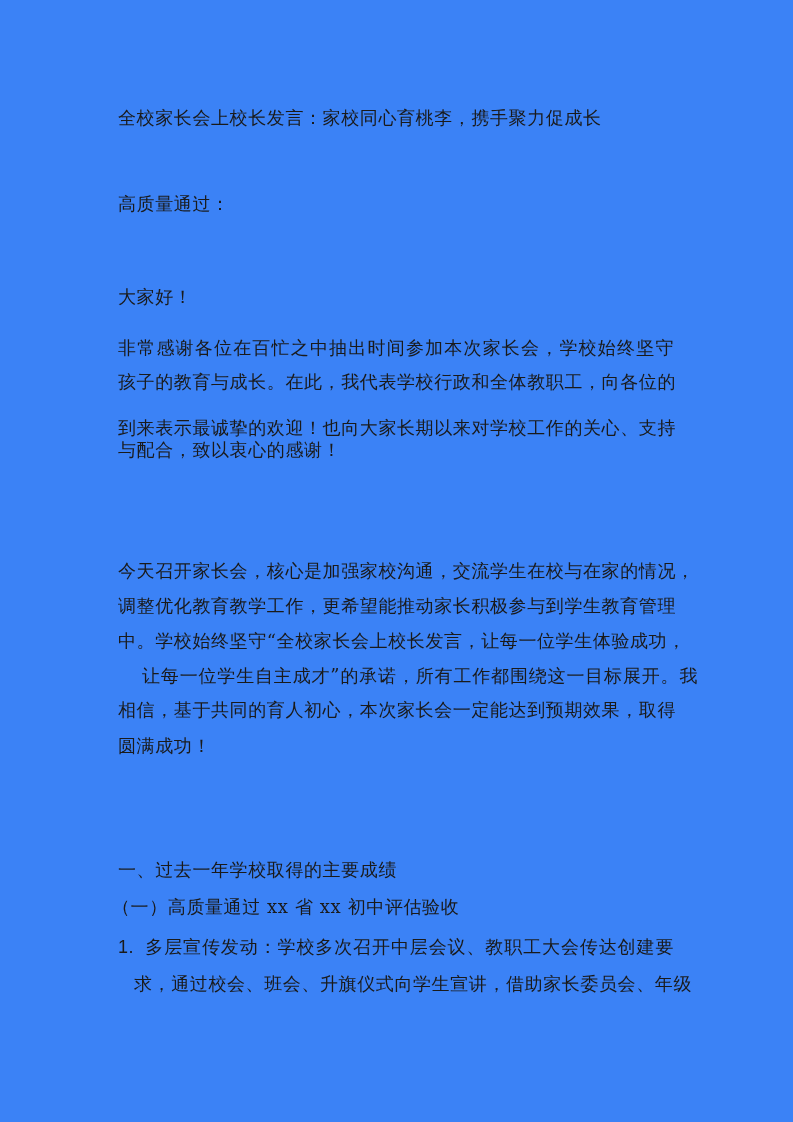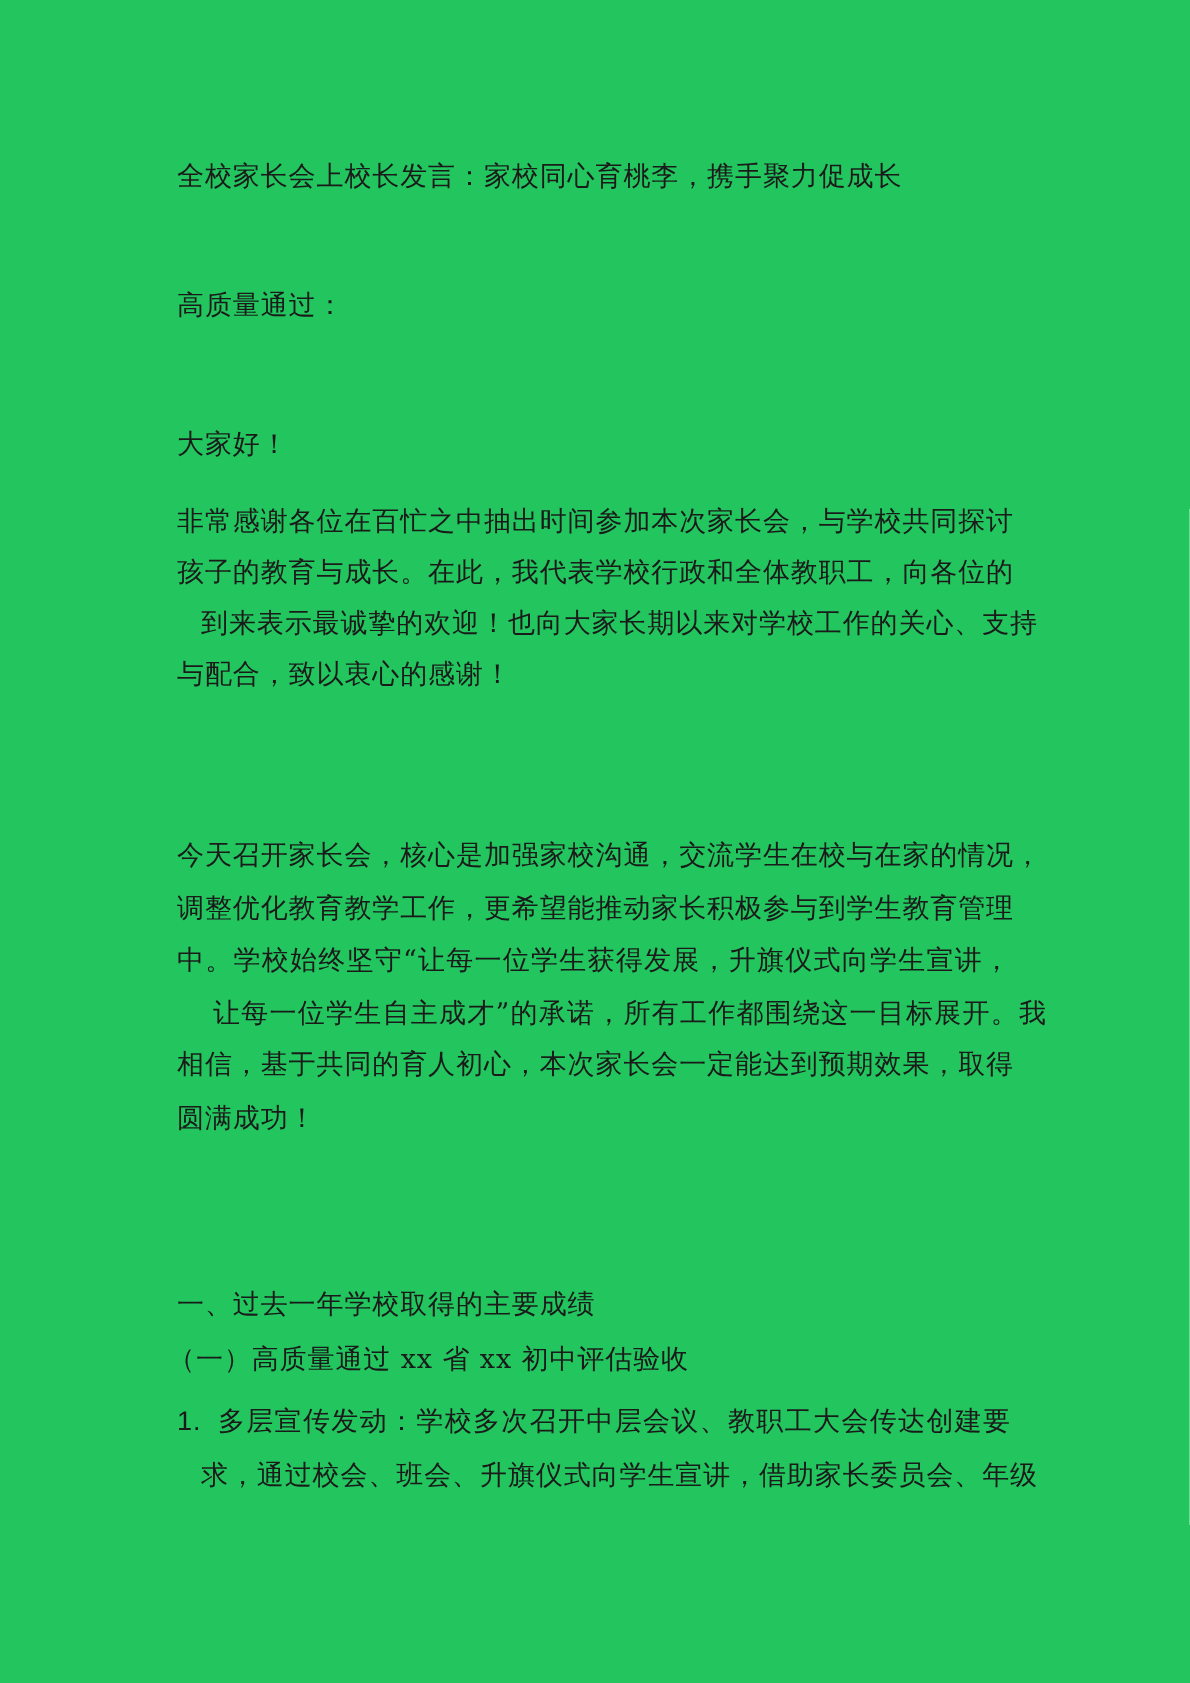--- a/index.html
+++ b/index.html
@@ -13,21 +13,21 @@
       position: relative;
       overflow: hidden;
       font-family: "DejaVu Serif", "Liberation Serif", serif;
       color: #1a1a1a;
     }
     .page {
       position: absolute;
       left: 0; top: 0;
       width: 793px;
       height: 1122px;
-      background: #22c55e;
+      background: #3b82f6;
     }
     .line {
       position: absolute;
       left: 118px;
       width: 560px;
       font-size: 18px;
       line-height: 22px;
       white-space: nowrap;
       letter-spacing: 0.6px;
     }
@@ -47,30 +47,30 @@
 
 <div class="page">
 
   <div class="line" style="top:107px;">全校家长会上校长发言：家校同心育桃李，携手聚力促成长</div>
 
   <div class="line" style="top:193px;">高质量通过：</div>
 
   <div class="line" style="top:286px;">大家好！</div>
 
   <div>
-    <div class="line justify" style="top:337px;">非常感谢各位在百忙之中抽出时间参加本次家长会，与学校共同探讨</div>
+    <div class="line justify" style="top:337px;">非常感谢各位在百忙之中抽出时间参加本次家长会，学校始终坚守</div>
     <div class="line justify" style="top:371px;">孩子的教育与成长。在此，我代表学校行政和全体教职工，向各位的</div>
-    <div class="line justify" style="top:405px;margin-left:16px;">到来表示最诚挚的欢迎！也向大家长期以来对学校工作的关心、支持</div>
+    <div class="line justify" style="top:417px;">到来表示最诚挚的欢迎！也向大家长期以来对学校工作的关心、支持</div>
     <div class="line" style="top:439px;">与配合，致以衷心的感谢！</div>
   </div>
 
   <div>
     <div class="line justify" style="top:560px;">今天召开家长会，核心是加强家校沟通，交流学生在校与在家的情况，</div>
     <div class="line justify" style="top:595px;">调整优化教育教学工作，更希望能推动家长积极参与到学生教育管理</div>
-    <div class="line justify" style="top:630px;">中。学校始终坚守“让每一位学生获得发展，升旗仪式向学生宣讲，</div>
+    <div class="line justify" style="top:630px;">中。学校始终坚守“全校家长会上校长发言，让每一位学生体验成功，</div>
     <div class="line justify" style="top:665px;margin-left:24px;">让每一位学生自主成才”的承诺，所有工作都围绕这一目标展开。我</div>
     <div class="line justify" style="top:700px;font-family:Liberation Mono, monospace;">相信，基于共同的育人初心，本次家长会一定能达到预期效果，取得</div>
     <div class="line" style="top:735px;">圆满成功！</div>
   </div>
 
   <div class="line" style="top:859px;">一、过去一年学校取得的主要成绩</div>
 
   <div class="line" style="top:896px; left:112px;">（一）高质量通过 xx 省 xx 初中评估验收</div>
 
   <div class="line justify" style="top:936px;">

